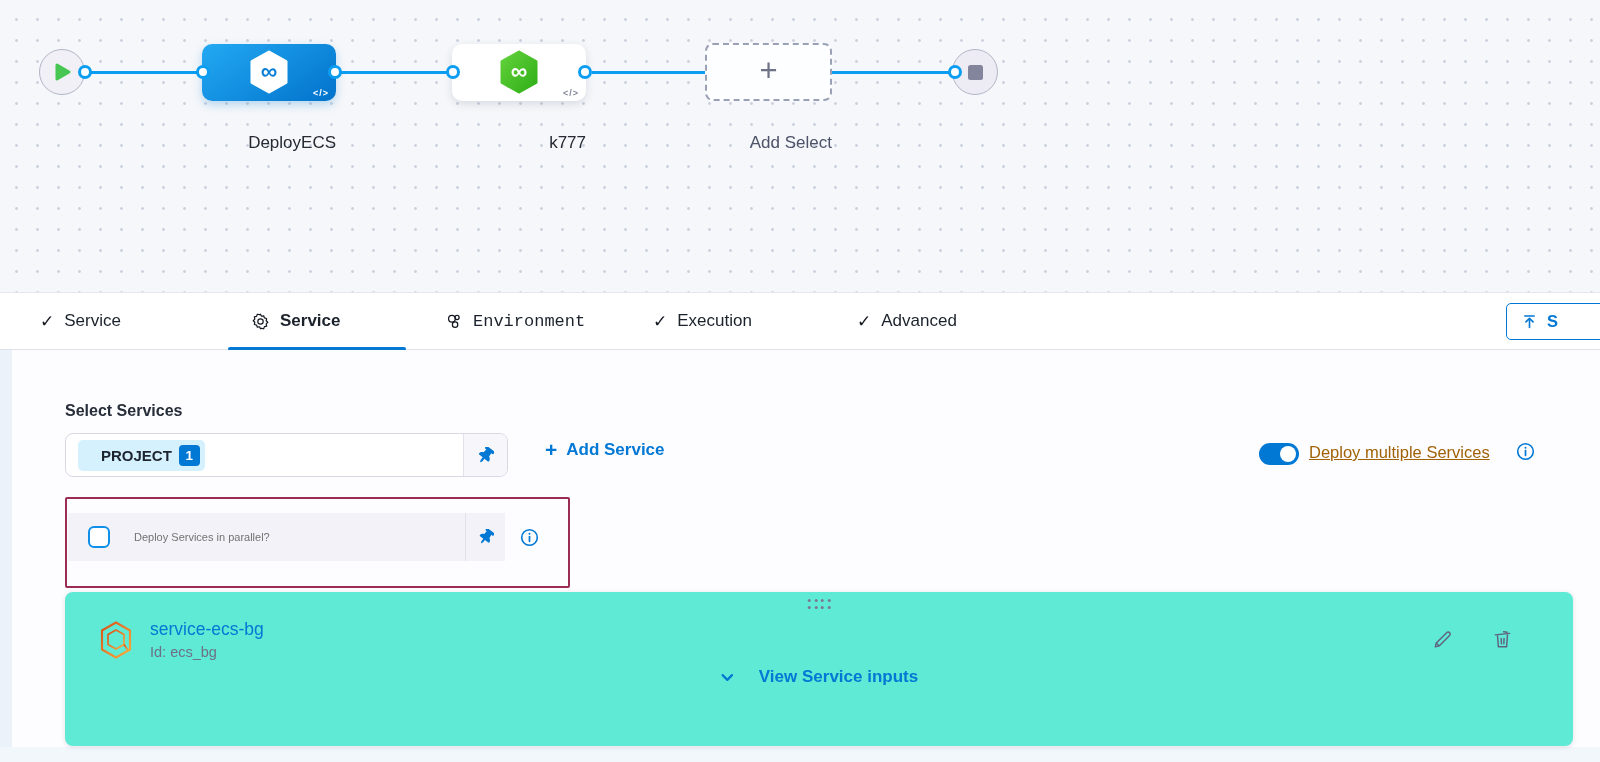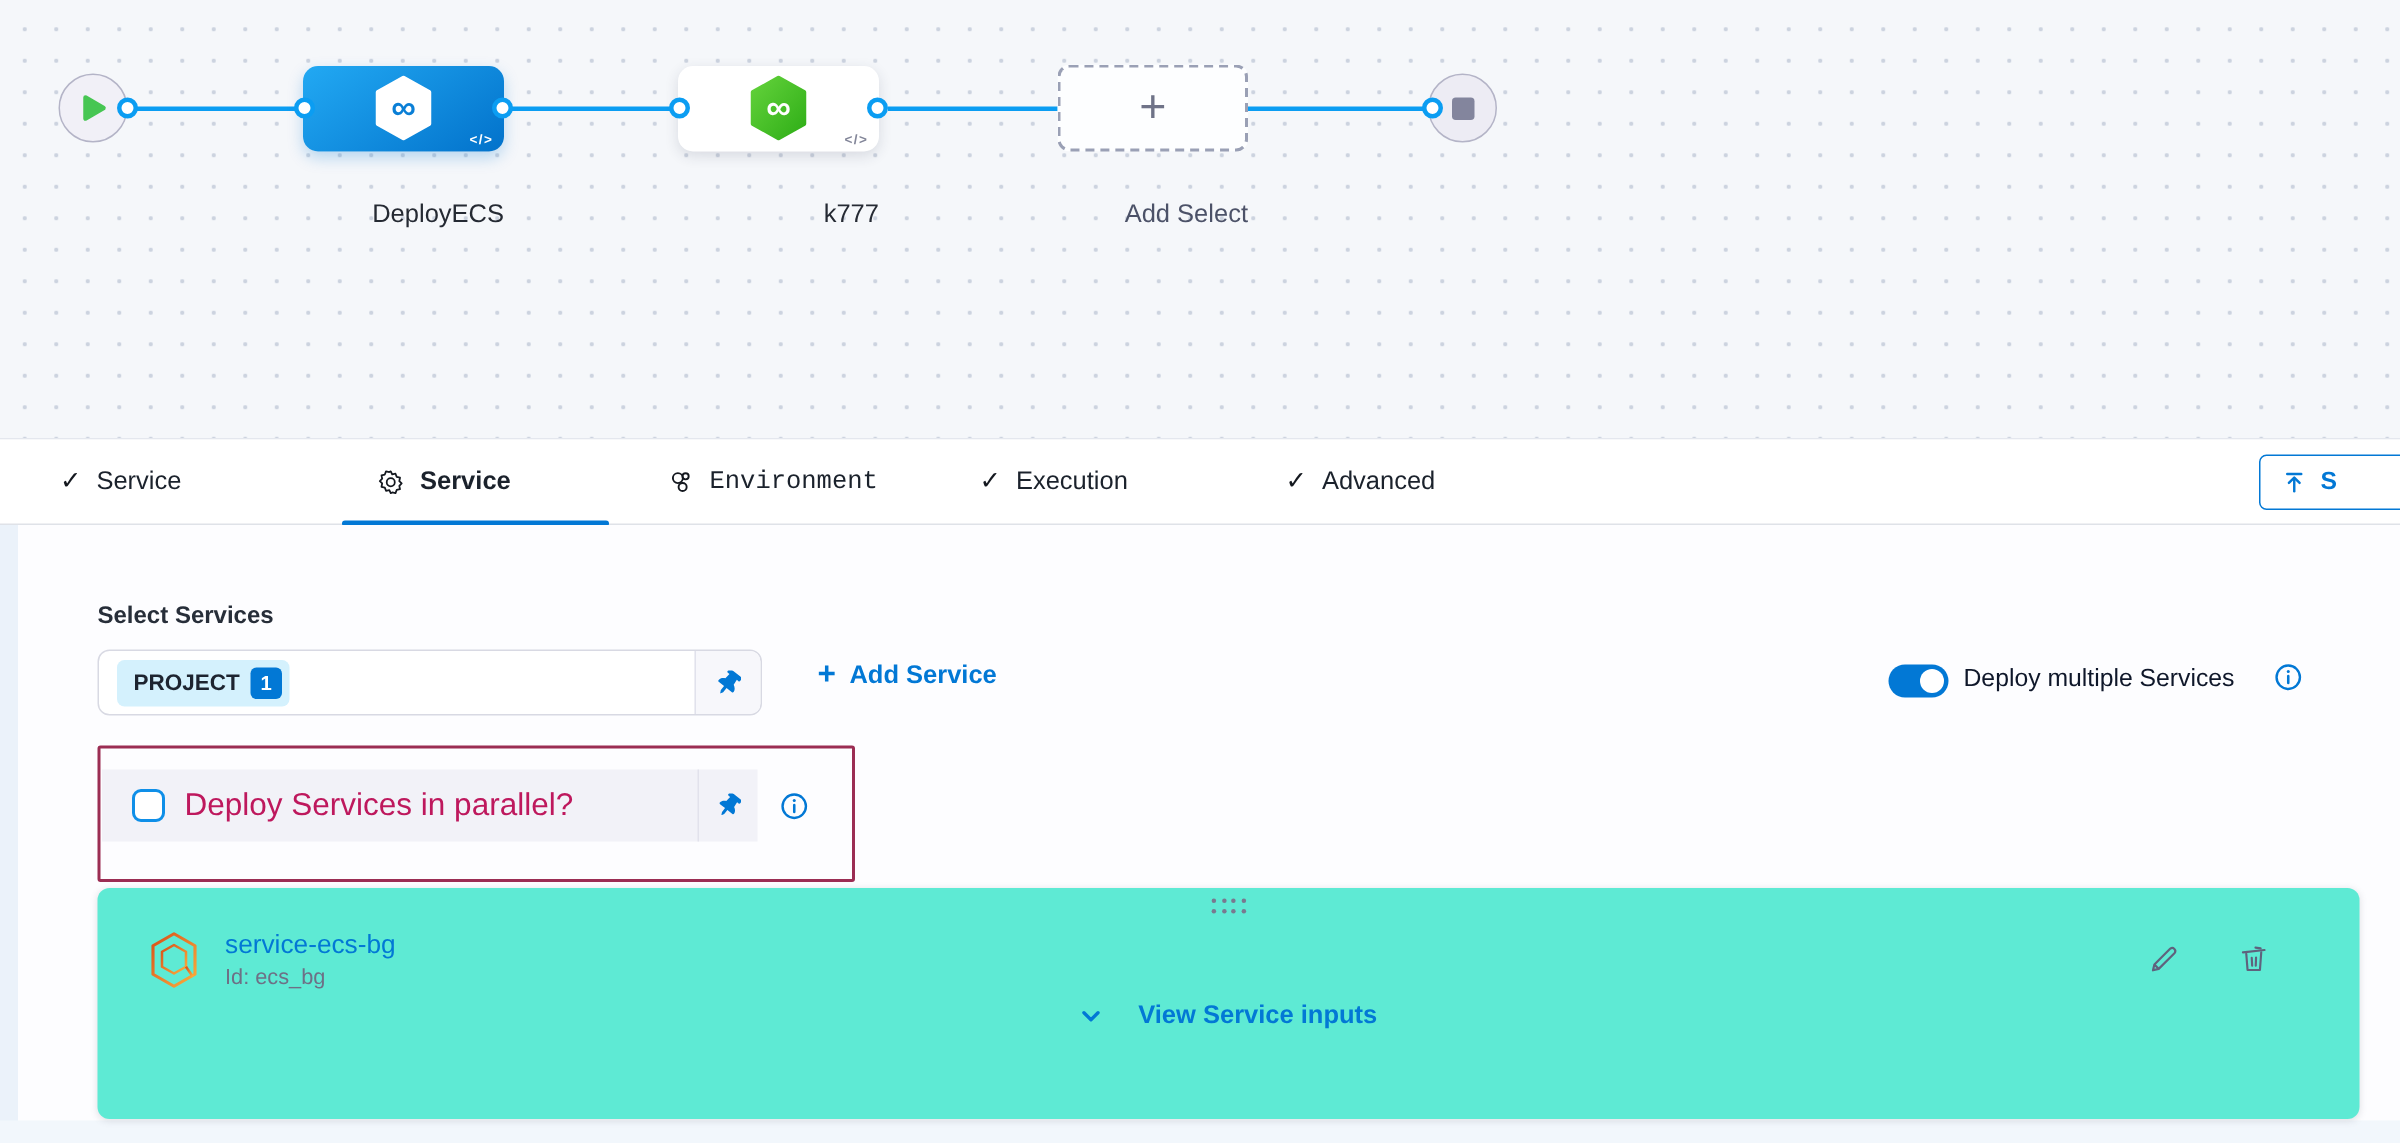--- a/index.html
+++ b/index.html
@@ -48,41 +48,41 @@
 
   
   .content { position:absolute; left:0; top:350px; width:1588px; height:412px; background:#fdfdff; }
   .left-strip { position:absolute; left:0; top:0; width:12px; height:412px; background:#ebf2fa; }
   .bottom-strip { position:absolute; left:0; top:397px; width:1600px; height:15px; background:#f2f7fc; }
 
   .sec-label { position:absolute; left:65px; top:52px; font-size:16px; font-weight:600; color:#272e39; }
   .svc-input { position:absolute; left:65px; top:83px; width:443px; height:44px; background:#fff;
     border:1px solid #d8d9e3; border-radius:8px; display:flex; align-items:center; overflow:hidden; }
   .chip { margin-left:12px; height:31px; background:#d4f1fd; border-radius:5px; display:flex;
-    align-items:center; padding:0 5px 0 11px; font-size:15px; font-weight:600; color:#1d2430; gap:7px; }
+    align-items:center; padding:0 5px 0 23px; font-size:15px; font-weight:600; color:#1d2430; gap:7px; }
   .chip-badge { width:21px; height:21px; background:#0278d5; border-radius:4px; color:#fff;
     font-size:13.5px; font-weight:bold; display:flex; align-items:center; justify-content:center; }
   .pin-section { margin-left:auto; width:44px; height:100%; border-left:1px solid #e1e2ec;
     background:#f7f7fb; display:flex; align-items:center; justify-content:center; }
   .add-service { position:absolute; left:545px; top:90px; display:flex; align-items:center; gap:9px;
     color:#0278d5; font-size:17px; font-weight:bold; cursor:pointer; }
   .plus-link { font-size:21px; font-weight:600; line-height:1; margin-top:-2px; }
 
   .toggle { position:absolute; left:1259px; top:93px; width:40px; height:22px; border-radius:11px;
     background:#0278d5; cursor:pointer; }
   .toggle-knob { position:absolute; right:3px; top:3px; width:16px; height:16px; border-radius:50%; background:#fff; }
-  .toggle-label { position:absolute; left:1309px; top:93px; font-size:16.5px; color:#0f172a; }
+  .toggle-label { position:absolute; left:1309px; top:93px; font-size:16.5px; color:#a16207;text-decoration:underline; }
 
   .highlight-box { position:absolute; left:65px; top:147px; width:505px; height:91px;
     border:2.5px solid #9b2d53; border-radius:2px; }
   .parallel-field { position:absolute; left:68px; top:163px; width:437px; height:48px;
     background:#f2f2f8; display:flex; align-items:center; }
   .checkbox { margin-left:20px; width:22px; height:22px; border:2px solid #0f8fe8; border-radius:6px;
     background:#fff; cursor:pointer; }
-  .parallel-label { margin-left:13px; font-size:21px; color:#be185d; }
+  .parallel-label { margin-left:24px; font-size:11px; color:#737373; }
   .pin-section2 { margin-left:auto; width:40px; height:100%; border-left:1px solid #e2e2ec;
     display:flex; align-items:center; justify-content:center; }
 
   .svc-card { position:absolute; left:65px; top:242px; width:1508px; height:154px; background:#5eead4;
     border-radius:8px; box-shadow:0 1px 5px rgba(96,97,112,.18); z-index:2; }
   .drag-handle { position:absolute; left:50%; transform:translateX(-50%); top:7px; display:grid;
     grid-template-columns:repeat(4,3px); grid-template-rows:repeat(2,3px); gap:3.5px; cursor:grab; }
   .drag-handle i { width:3px; height:3px; border-radius:50%; background:#787a90; }
   .svc-icon { position:absolute; left:34px; top:28px; }
   .svc-name { position:absolute; left:85px; top:27px; font-size:17.5px; font-weight:500; color:#0278d5; cursor:pointer; }

